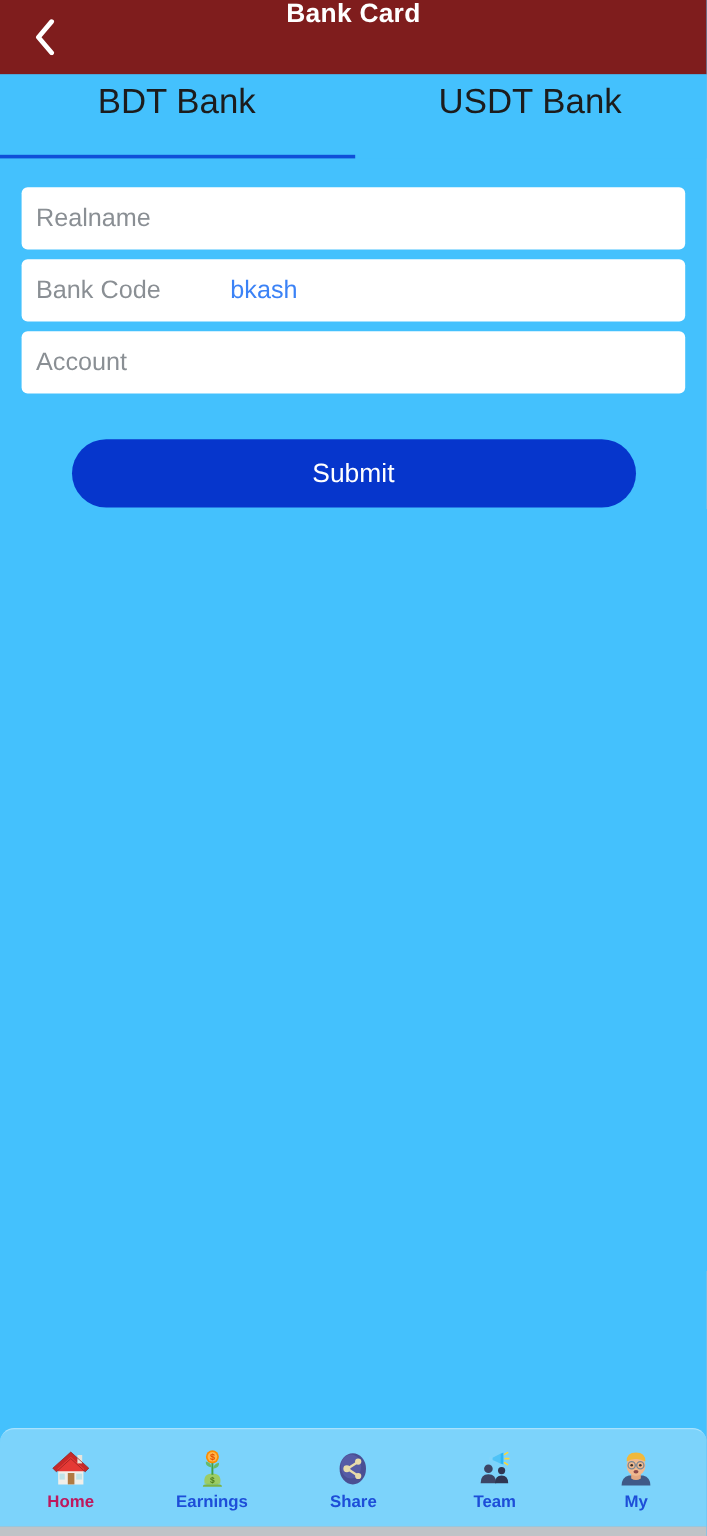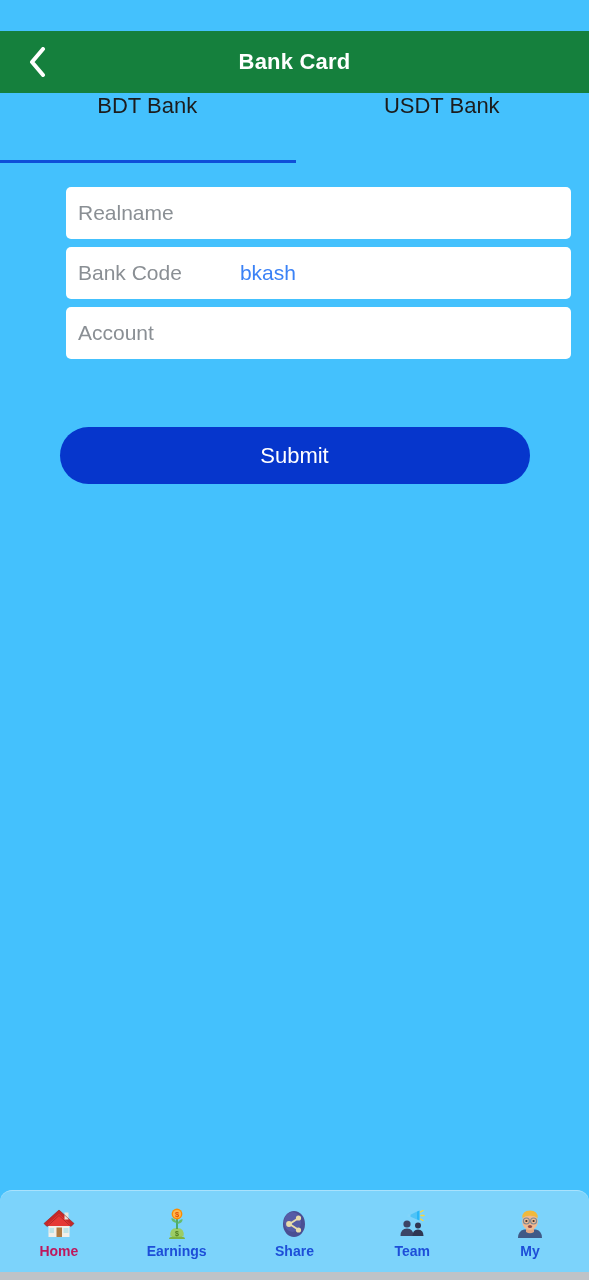--- a/index.html
+++ b/index.html
@@ -22,25 +22,24 @@
     overflow: hidden;
     display: flex;
     flex-direction: column;
   }
 
   
   .appbar {
     position: relative;
     height: 62px;
     flex: 0 0 62px;
-    background: #15803d;
-    display: flex;
-    align-items: center;
-    justify-content: center;
-    margin-top: 31px;
+    background: #7f1d1d;
+    display: flex;
+    align-items: flex-start;
+    justify-content: center;
   }
   .appbar-title {
     color: #ffffff;
     font-size: 22px;
     font-weight: bold;
     letter-spacing: 0.2px;
     line-height: 1;
   }
   .back-btn {
     position: absolute;
@@ -61,23 +60,23 @@
   .tabbar {
     flex: 0 0 70px;
     height: 70px;
     display: flex;
     position: relative;
     background: #44c1fd;
   }
   .tab {
     flex: 1 1 50%;
     display: flex;
-    align-items: flex-start;
-    justify-content: center;
-    font-size: 22px;
+    align-items: center;
+    justify-content: center;
+    font-size: 29px;
     color: #1c1c1c;
     cursor: pointer;
     position: relative;
     padding-bottom: 24px;
     box-sizing: border-box;
   }
   .tab-underline {
     position: absolute;
     left: 0;
     bottom: 0;
@@ -96,21 +95,20 @@
     position: relative;
     height: 52px;
     background: #ffffff;
     border-radius: 5px;
     margin-bottom: 8px;
     display: flex;
     align-items: center;
     padding: 10px 12px;
     box-sizing: border-box;
     overflow: hidden;
-    margin-left: 48px;
   }
   .field-label {
     font-size: 21px;
     color: #8a8f94;
     white-space: nowrap;
     flex: 0 0 auto;
   }
   .field-value {
     font-size: 21px;
     color: #3b82f6;
@@ -131,21 +129,20 @@
     border-radius: 30px;
     background: #0636cc;
     color: #ffffff;
     font-size: 22px;
     font-family: "Liberation Sans", sans-serif;
     cursor: pointer;
     display: flex;
     align-items: center;
     justify-content: center;
     padding: 0;
-    margin-top: 30px;
   }
 
   
   .bottomnav {
     position: absolute;
     left: 0;
     right: 0;
     bottom: 8px;
     height: 82px;
     background: #7cd3fb;

